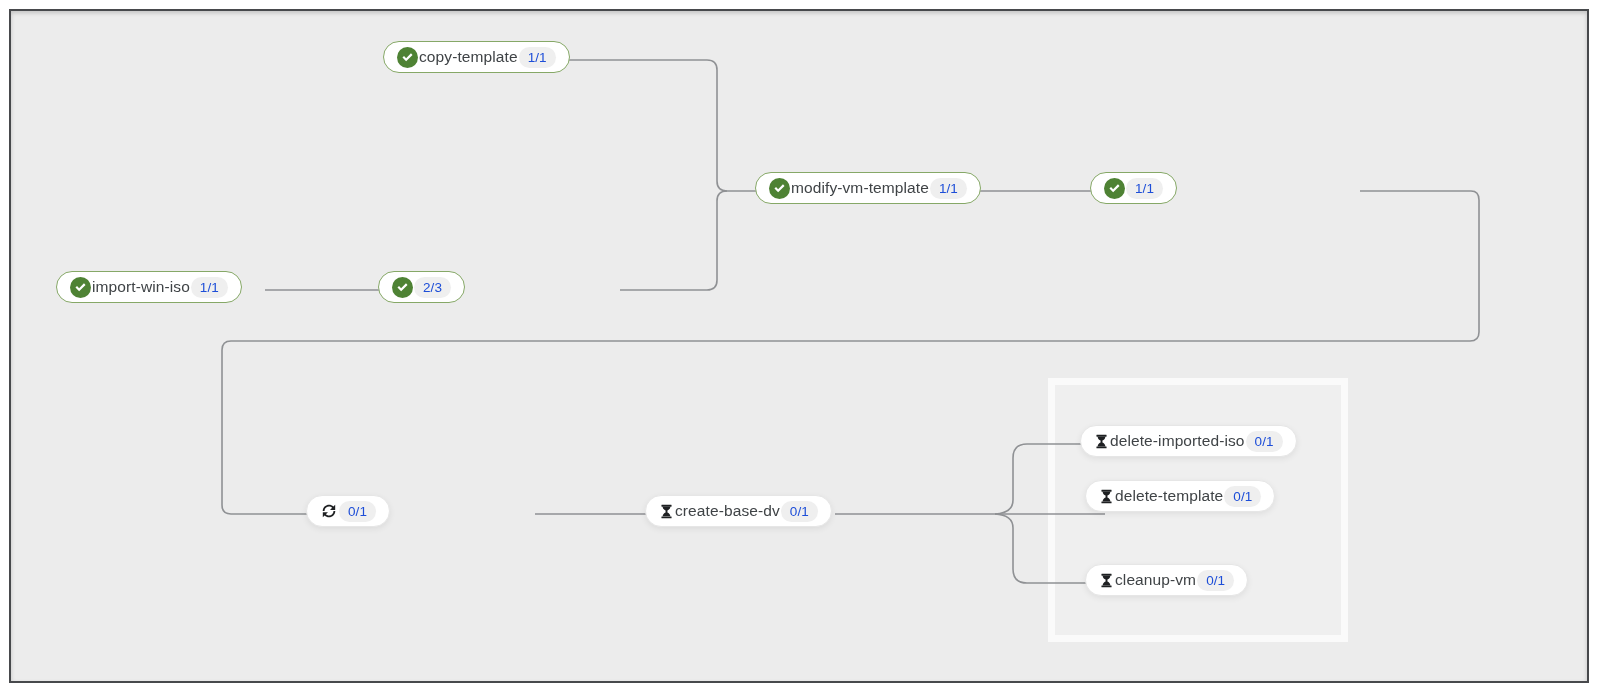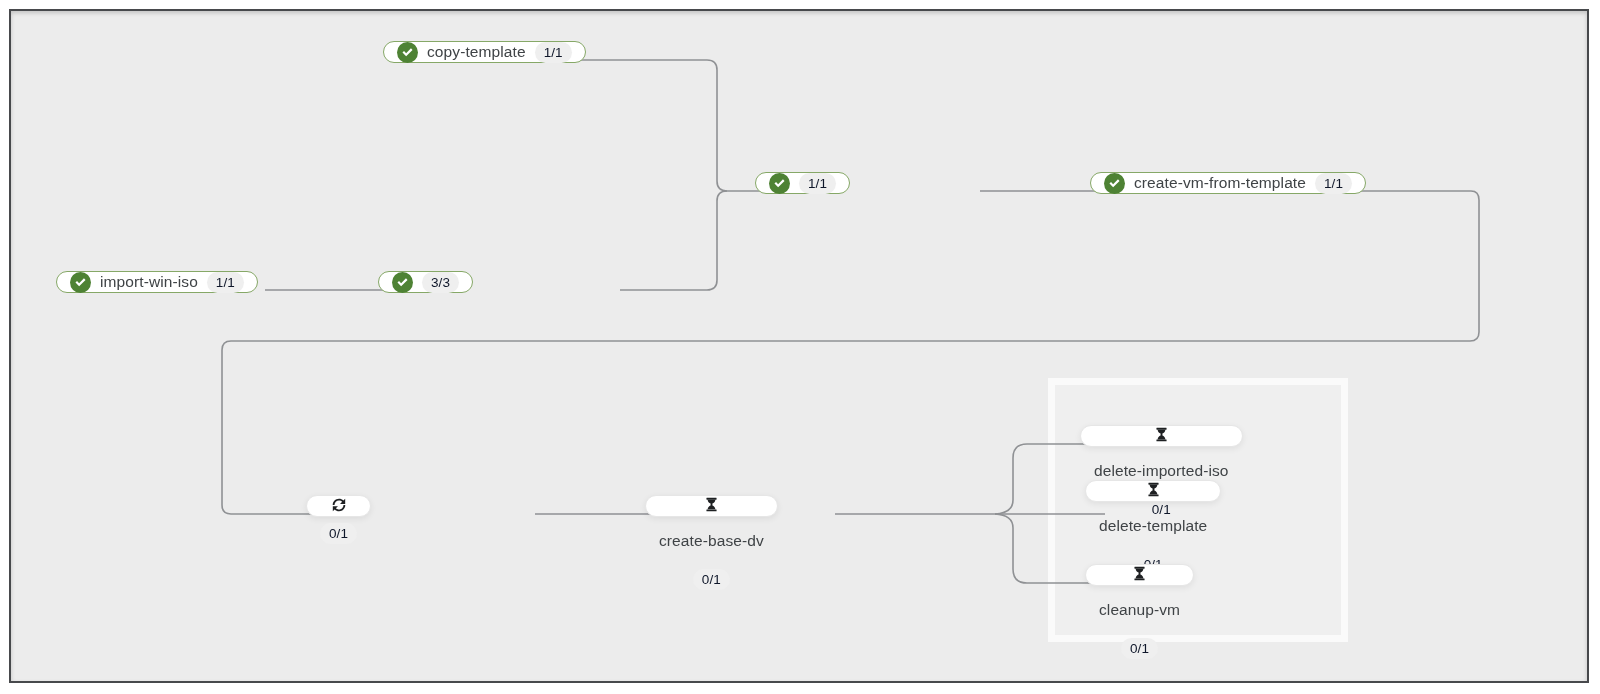--- a/index.html
+++ b/index.html
@@ -5,28 +5,28 @@
   html,body{margin:0;padding:0;background:#ffffff;}
   .screen{position:relative;width:1600px;height:694px;background:#ffffff;overflow:hidden;
           font-family:"Liberation Sans",sans-serif;}
   .frame{position:absolute;left:9px;top:9px;width:1580px;height:674px;box-sizing:border-box;
          border:2px solid #47494c;background:#ececec;
          box-shadow:inset 0 2px 4px rgba(0,0,0,0.18);}
   .finally-group{position:absolute;left:1048px;top:378px;width:300px;height:264px;
                  box-sizing:border-box;border:7px solid #fafafa;background:rgba(255,255,255,0.16);
                  z-index:1;}
   svg.edges{position:absolute;left:0;top:0;z-index:2;}
-  .node{position:absolute;z-index:3;height:22px;display:inline-flex;align-items:center;gap:9px;
+  .node{position:absolute;z-index:3;height:32px;display:inline-flex;align-items:center;gap:1px;
         background:#ffffff;border-radius:19px;padding:0 13px;box-sizing:border-box;
         white-space:nowrap;color:#3f4346;font-size:15.5px;letter-spacing:0.1px;}
   .node.succeeded{border:1.6px solid #86a867;}
-  .node.running,.node.pending{border:1px solid #e6e6e6;box-shadow:0 2px 6px rgba(0,0,0,0.07);flex-direction:column;}
+  .node.running,.node.pending{border:1px solid #e6e6e6;box-shadow:0 2px 6px rgba(0,0,0,0.07);}
   .nicon{display:inline-flex;align-items:center;justify-content:center;}
   .nlabel{line-height:38px;}
-  .nbadge{background:#efefef;border-radius:11px;padding:3px 9px;font-size:13.5px;color:#0f172a;}
+  .nbadge{background:#efefef;border-radius:11px;padding:3px 9px;font-size:13.5px;color:#1d4ed8;}
 </style>
 </head>
 <body>
 
 <div class="screen">
   <div class="frame"></div>
 
   <div class="finally-group"></div>
 
   <svg class="edges" width="1600" height="694" viewBox="0 0 1600 694" fill="none" stroke="#8f9194" stroke-width="1.6">
@@ -63,41 +63,41 @@
     <span class="nbadge">1/1</span>
   </div>
 
   <div class="node succeeded" style="left:378px;top:271px">
     <span class="nicon">
       <svg viewBox="0 0 20 20" width="21" height="21">
           <circle cx="10" cy="10" r="10" fill="#4e8234"></circle>
           <path d="M8.7 13.6 5.2 10.1l1.5-1.5 2 2 4.6-4.6 1.5 1.5z" fill="#ffffff"></path>
         </svg>
     </span>
-    <span class="nbadge">3/3</span>
+    <span class="nbadge">2/3</span>
   </div>
 
   <div class="node succeeded" style="left:755px;top:172px">
     <span class="nicon">
       <svg viewBox="0 0 20 20" width="21" height="21">
           <circle cx="10" cy="10" r="10" fill="#4e8234"></circle>
           <path d="M8.7 13.6 5.2 10.1l1.5-1.5 2 2 4.6-4.6 1.5 1.5z" fill="#ffffff"></path>
         </svg>
     </span>
+    <span class="nlabel">modify-vm-template</span>
     <span class="nbadge">1/1</span>
   </div>
 
   <div class="node succeeded" style="left:1090px;top:172px">
     <span class="nicon">
       <svg viewBox="0 0 20 20" width="21" height="21">
           <circle cx="10" cy="10" r="10" fill="#4e8234"></circle>
           <path d="M8.7 13.6 5.2 10.1l1.5-1.5 2 2 4.6-4.6 1.5 1.5z" fill="#ffffff"></path>
         </svg>
     </span>
-    <span class="nlabel">create-vm-from-template</span>
     <span class="nbadge">1/1</span>
   </div>
 
   <div class="node running" style="left:306px;top:495px">
     <span class="nicon">
       <svg viewBox="0 0 16 16" width="18" height="18" fill="#1e2022">
         <path d="M8 2.4c1.5 0 2.9.6 3.9 1.6l1.6-1.6V7H8.9l1.9-1.9C10.1 4.5 9.1 4 8 4 5.8 4 4 5.8 4 8H2.4c0-3.1 2.5-5.6 5.6-5.6z"></path>
         <path d="M8 13.6c-1.5 0-2.9-.6-3.9-1.6l-1.6 1.6V9h4.6l-1.9 1.9c.7.6 1.7 1.1 2.8 1.1 2.2 0 4-1.8 4-4h1.6c0 3.1-2.5 5.6-5.6 5.6z"></path>
       </svg>
     </span>

